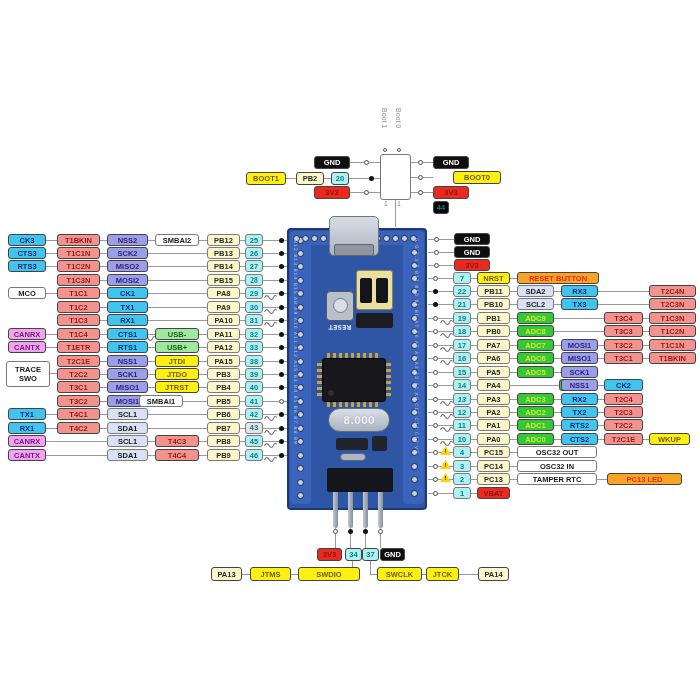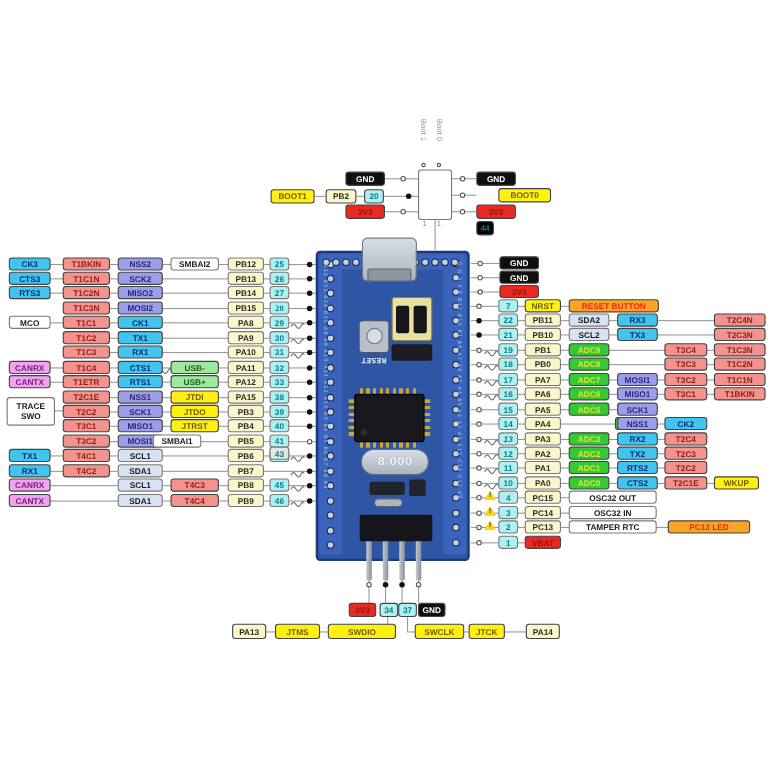--- a/index.html
+++ b/index.html
@@ -284,21 +284,21 @@
       <div class="bx" style="left: 245px; top: 408px; width: 18px; height: 12px; background: rgb(175, 240, 242); color: rgb(10, 125, 140); border-color: rgb(122, 122, 122);">42</div>
       <div class="sq" style="left: 264px; top: 409px;"><svg width="13" height="9" viewBox="0 0 13 9">
           <path d="M0.5,5 Q2.5,0.5 5,4.5 T9.5,4.5 T12.5,3.5" fill="none" stroke="#777" stroke-width="1.1"></path>
         </svg></div>
       <div class="dotm" style="left: 279px; top: 412px;"></div>
       <div class="ln" style="left: 14px; top: 428px; width: 273px; background: rgb(154, 154, 154);"></div>
       <div class="bx" style="left: 8px; top: 422px; width: 38px; height: 12px; background: rgb(65, 196, 239); color: rgb(10, 47, 110);">RX1</div>
       <div class="bx" style="left: 57px; top: 422px; width: 43px; height: 12px; background: rgb(242, 147, 143); color: rgb(143, 29, 21);">T4C2</div>
       <div class="bx" style="left: 107px; top: 422px; width: 41px; height: 12px; background: rgb(216, 226, 244); color: rgb(26, 26, 26); border-color: rgb(122, 122, 122);">SDA1</div>
       <div class="bx" style="left: 207px; top: 422px; width: 33px; height: 12px; background: rgb(251, 247, 203); color: rgb(42, 42, 42); border-color: rgb(122, 122, 122);">PB7</div>
-      <div class="bx" style="left: 245px; top: 406px; width: 18px; height: 12px; background: #e5e5e5; color: rgb(10, 125, 140); border-color: rgb(122, 122, 122);">43</div>
+      <div class="bx" style="left: 245px; top: 422px; width: 18px; height: 12px; background: #e5e5e5; color: rgb(10, 125, 140); border-color: rgb(122, 122, 122); font-family: Liberation Mono, monospace;">43</div>
       <div class="sq" style="left: 264px; top: 423px;"><svg width="13" height="9" viewBox="0 0 13 9">
           <path d="M0.5,5 Q2.5,0.5 5,4.5 T9.5,4.5 T12.5,3.5" fill="none" stroke="#777" stroke-width="1.1"></path>
         </svg></div>
       <div class="dotm" style="left: 279px; top: 426px;"></div>
       <div class="ln" style="left: 14px; top: 441px; width: 273px; background: rgb(154, 154, 154);"></div>
       <div class="bx" style="left: 8px; top: 435px; width: 38px; height: 12px; background: rgb(240, 164, 240); color: rgb(119, 33, 122);">CANRX</div>
       <div class="bx" style="left: 107px; top: 435px; width: 41px; height: 12px; background: rgb(216, 226, 244); color: rgb(26, 26, 26); border-color: rgb(122, 122, 122);">SCL1</div>
       <div class="bx" style="left: 155px; top: 435px; width: 44px; height: 12px; background: rgb(242, 147, 143); color: rgb(143, 29, 21);">T4C3</div>
       <div class="bx" style="left: 207px; top: 435px; width: 33px; height: 12px; background: rgb(251, 247, 203); color: rgb(42, 42, 42); border-color: rgb(122, 122, 122);">PB8</div>
       <div class="bx" style="left: 245px; top: 435px; width: 18px; height: 12px; background: rgb(175, 240, 242); color: rgb(10, 125, 140); border-color: rgb(122, 122, 122);">45</div>

